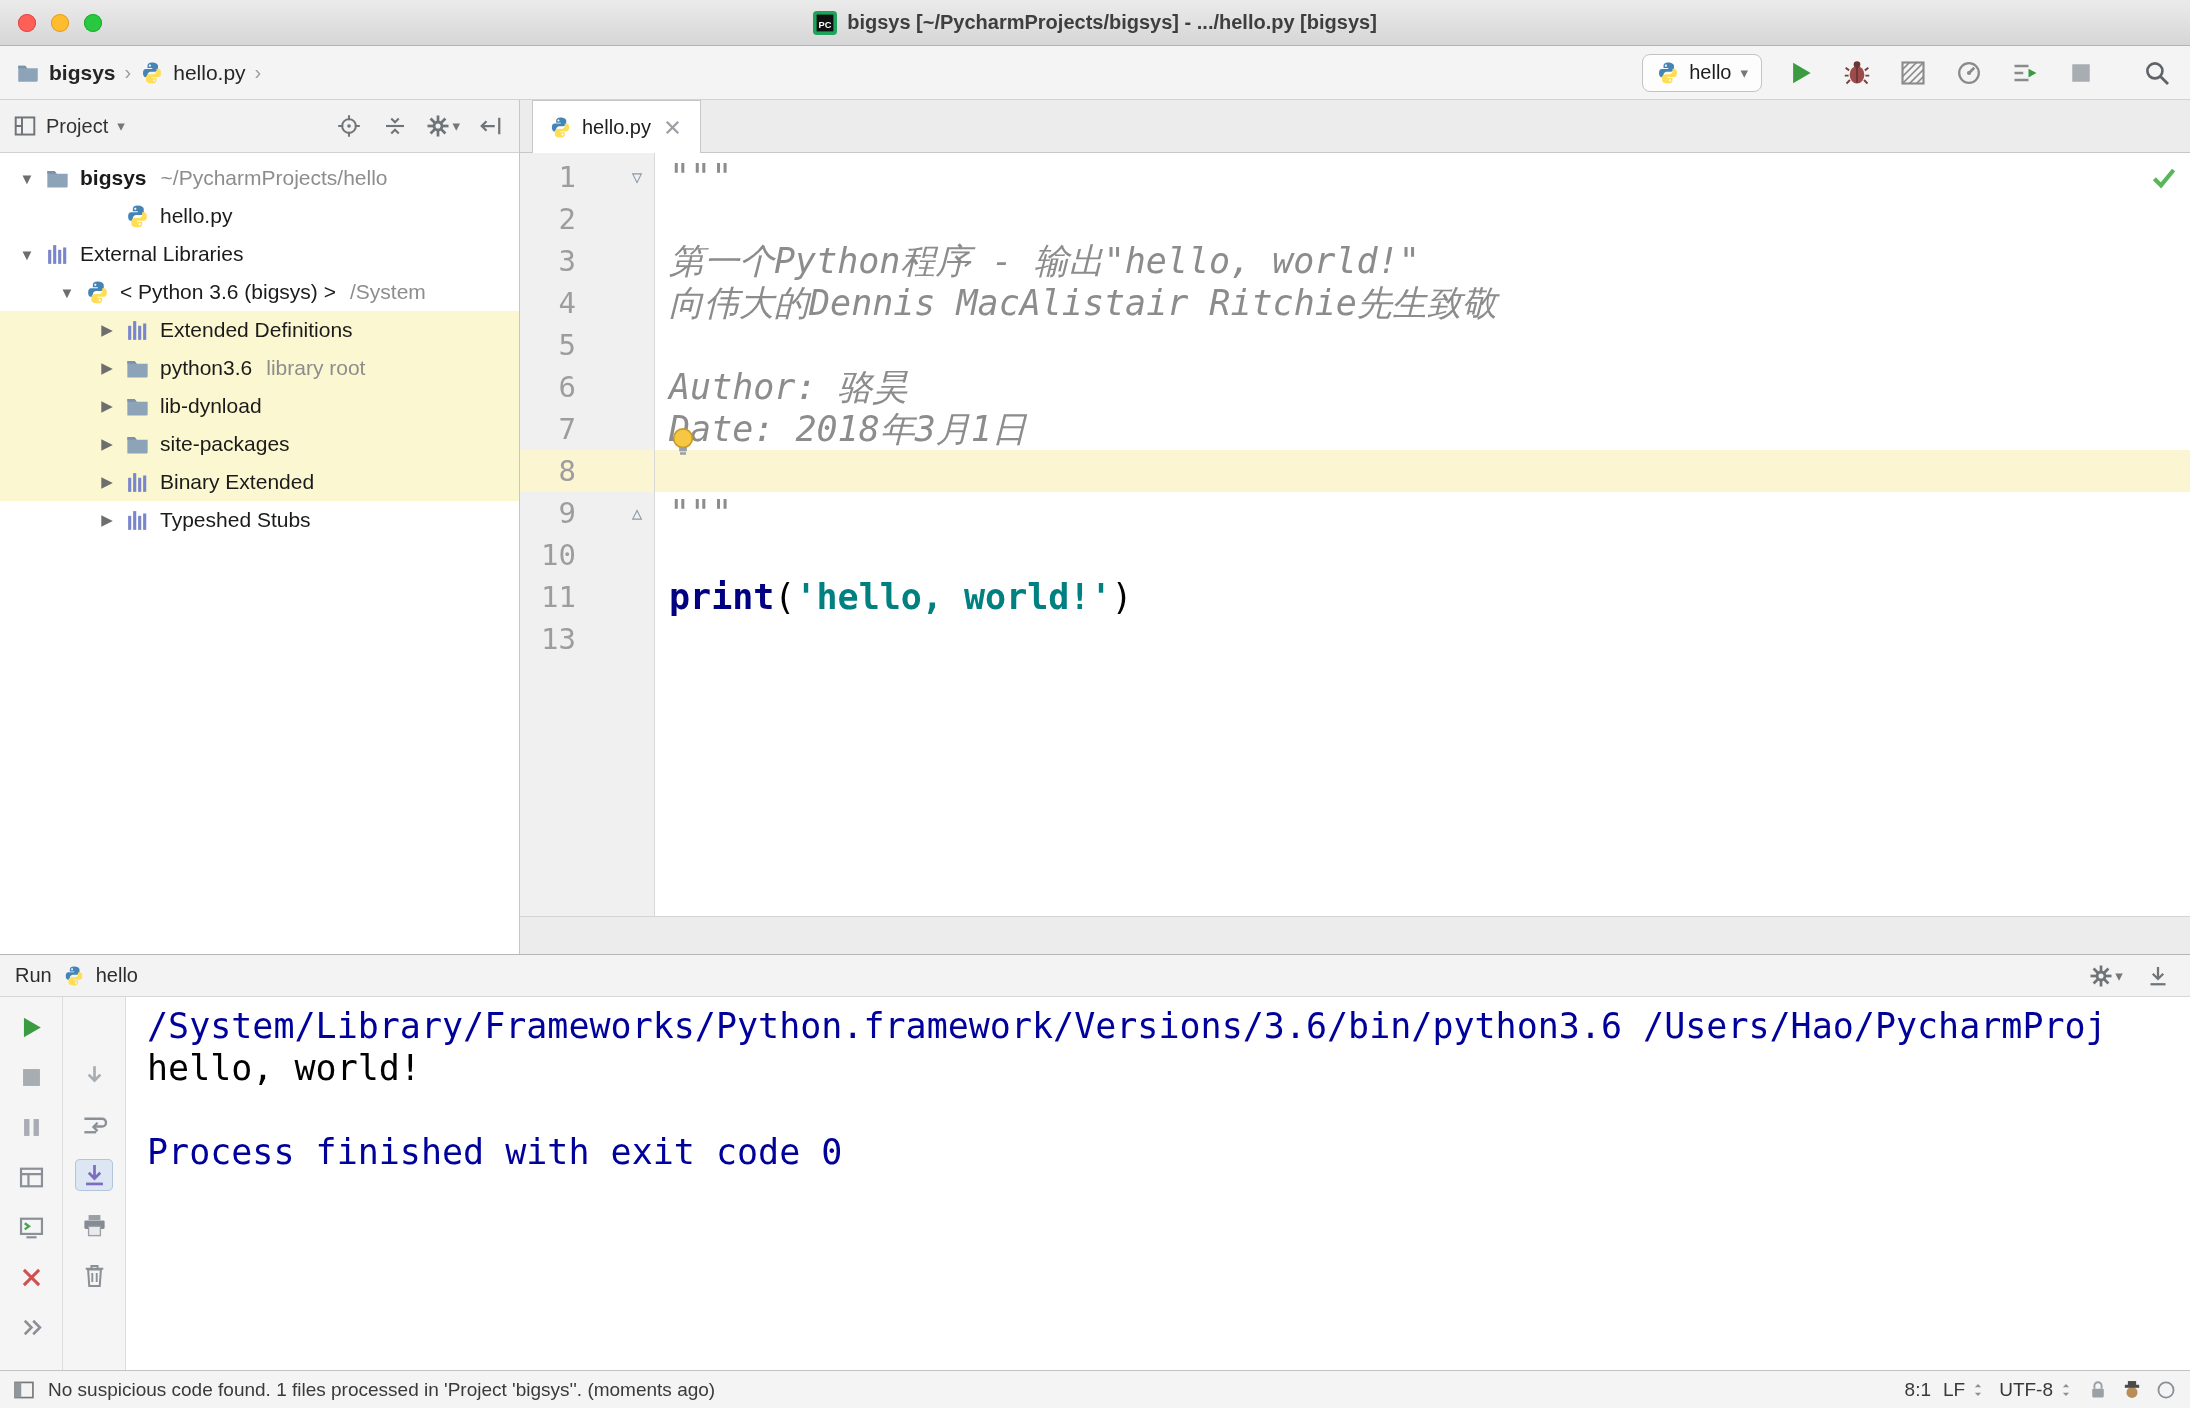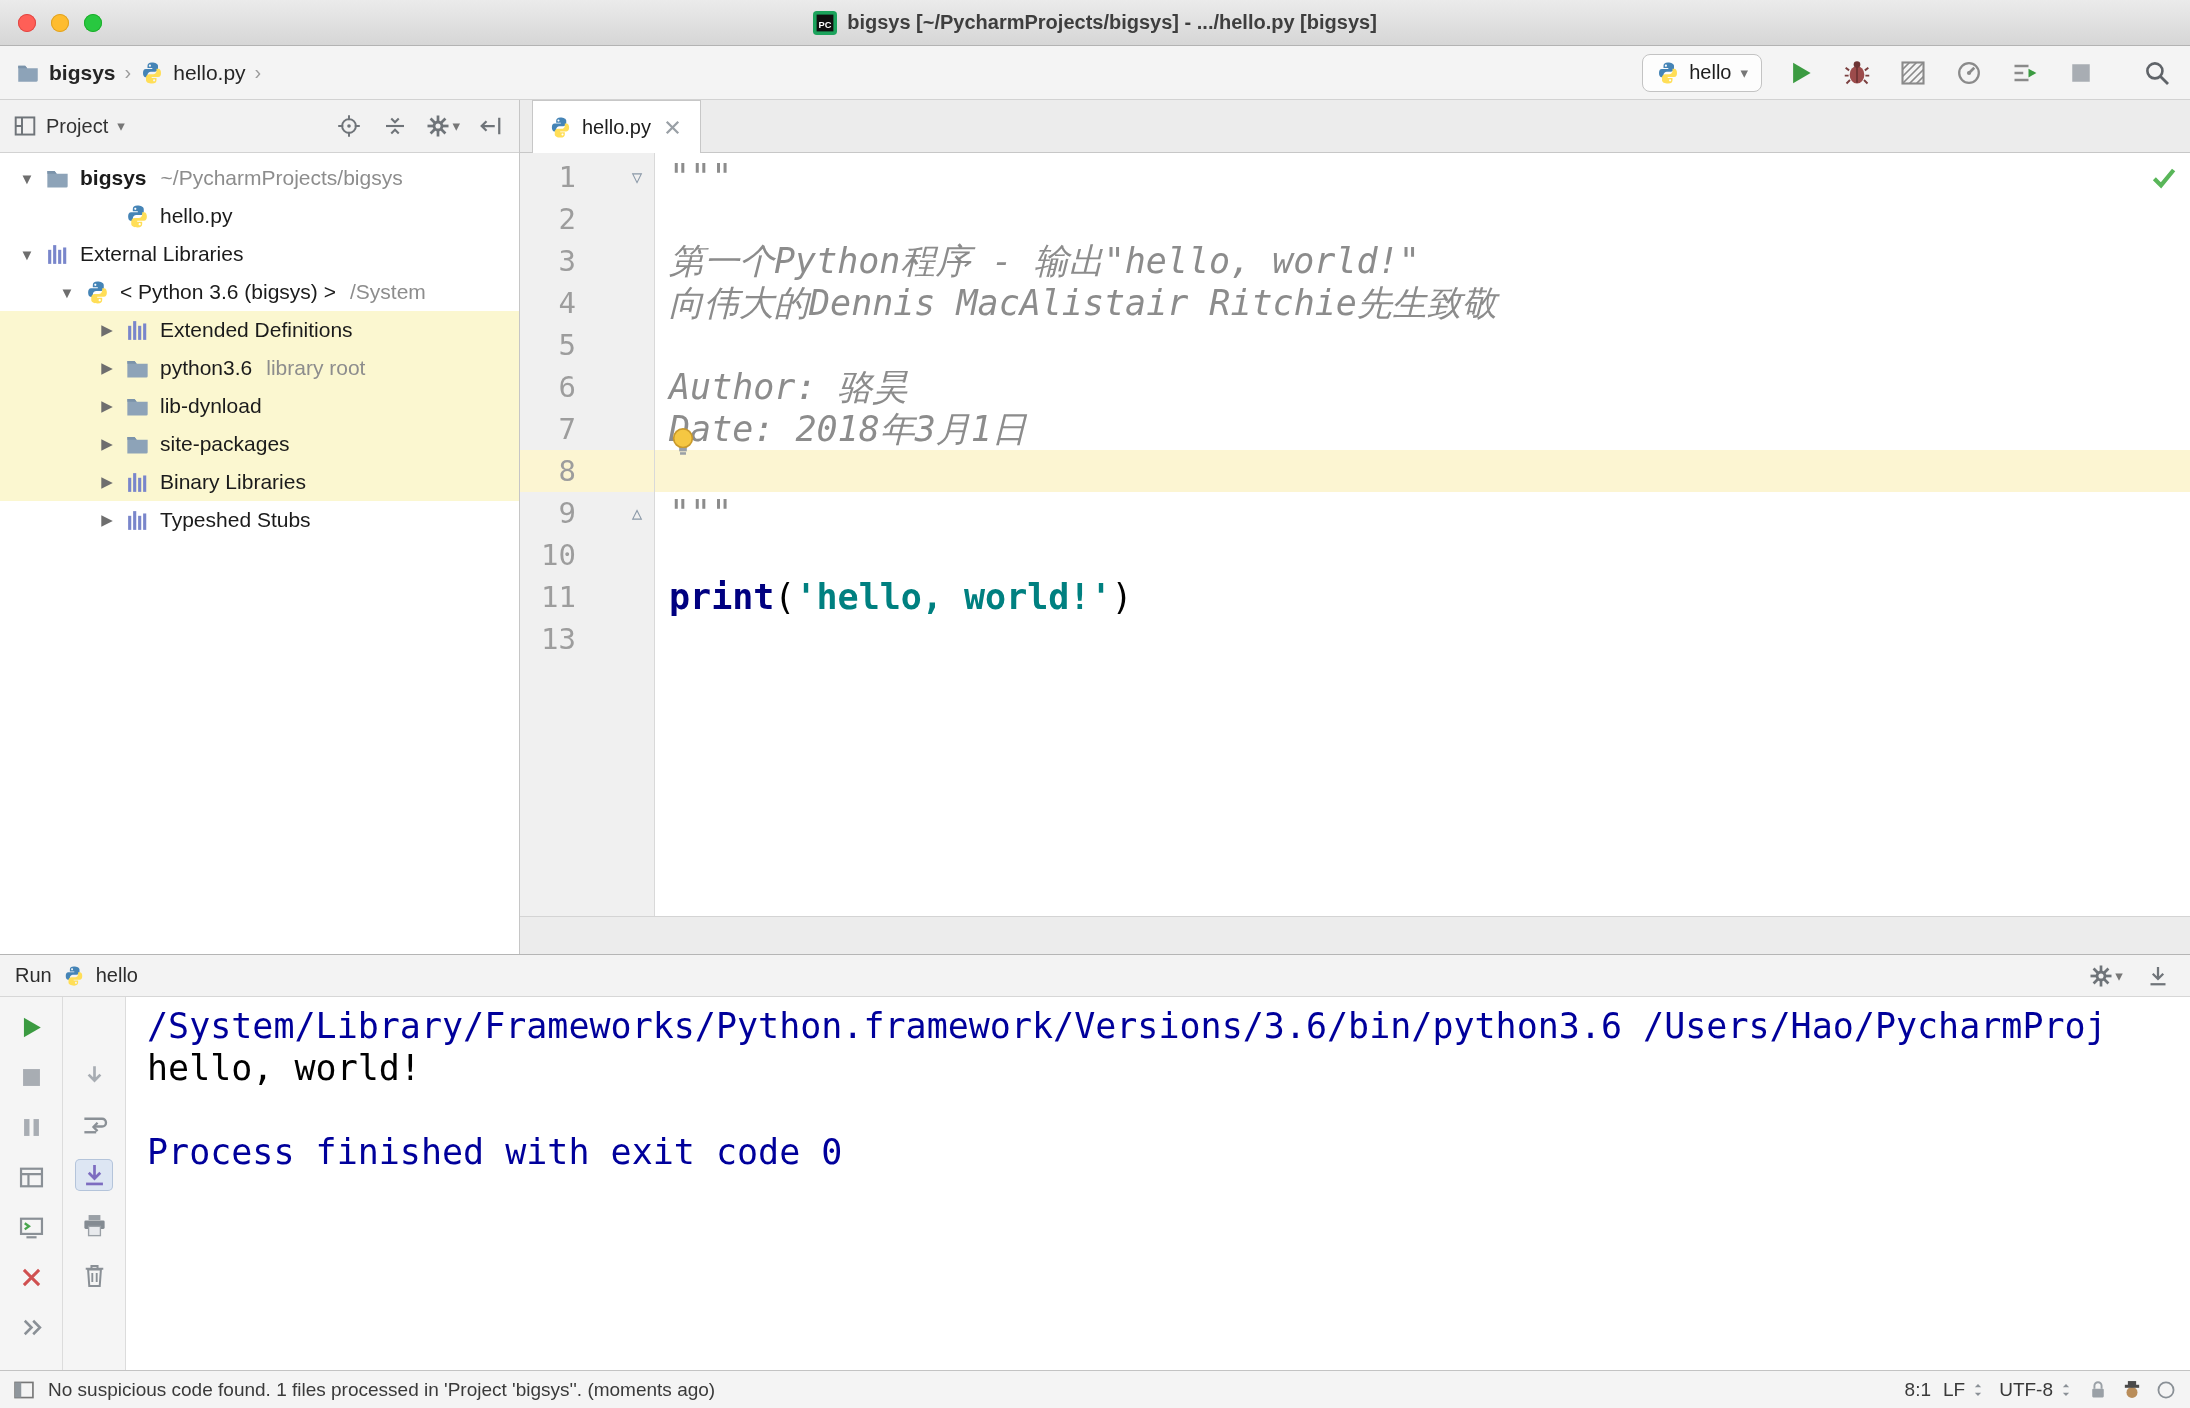--- a/index.html
+++ b/index.html
@@ -252,21 +252,21 @@
       <div class="tree" id="project-tree">
           <div class="tree-row bold" style="padding-left: 12px;">
             <span class="tree-arrow">▼</span>
             <span class="icon tree-icon">
               <svg viewBox="0 0 16 16">
                 <path fill="#8da3b8" d="M1.5 3.2h4.6l1.4 1.7h7v8a.9.9 0 0 1-.9.9H1.5z"></path>
                 <path fill="#7b93aa" d="M1.5 3.2h4.6l1.4 1.7H1.5z"></path>
               </svg>
             </span>
             <span class="tree-label">bigsys</span>
-            <span class="tree-suffix">~/PycharmProjects/bigsys</span>
+            <span class="tree-suffix">~/PycharmProjects/hello</span>
           </div>
           <div class="tree-row" style="padding-left: 92px;">
             <span class="tree-arrow"></span>
             <span class="icon tree-icon">
               <svg viewBox="0 0 16 16">
                 <path fill="#4584b6" d="M7.9 1C5.9 1 5 1.9 5 3.2V4.7h3.2v.6H3.9C2.6 5.3 2 6.4 2 8c0 1.6.6 2.8 1.9 2.8H5V9.3C5 8.1 6 7.1 7.2 7.1h2.6c1.1 0 2.2-.9 2.2-2V3.2C12 1.9 10.2 1 7.9 1zM6.6 2.4c.4 0 .7.3.7.7s-.3.7-.7.7-.7-.3-.7-.7.3-.7.7-.7z"></path>
                 <path fill="#ffde57" d="M8.1 15c2 0 2.9-.9 2.9-2.2v-1.5H7.8v-.6h4.3c1.3 0 1.9-1.1 1.9-2.7 0-1.6-.6-2.8-1.9-2.8H11v1.5c0 1.2-1 2.2-2.2 2.2H6.2c-1.1 0-2.2.9-2.2 2v1.9C4 14.1 5.8 15 8.1 15zm1.3-1.4c-.4 0-.7-.3-.7-.7s.3-.7.7-.7.7.3.7.7-.3.7-.7.7z"></path>
               </svg>
             </span>
             <span class="tree-label">hello.py</span>
@@ -346,21 +346,21 @@
             <span class="icon tree-icon">
               <svg viewBox="0 0 16 16">
                 <g fill="#7986cb">
                   <rect x="2" y="5" width="2" height="9"></rect>
                   <rect x="5.2" y="2" width="2" height="12"></rect>
                   <rect x="8.4" y="5" width="2" height="9"></rect>
                   <rect x="11.6" y="3.5" width="2" height="10.5"></rect>
                 </g>
               </svg>
             </span>
-            <span class="tree-label">Binary Libraries</span>
+            <span class="tree-label">Binary Extended</span>
           </div>
           <div class="tree-row" style="padding-left: 92px;">
             <span class="tree-arrow">▶</span>
             <span class="icon tree-icon">
               <svg viewBox="0 0 16 16">
                 <g fill="#7986cb">
                   <rect x="2" y="5" width="2" height="9"></rect>
                   <rect x="5.2" y="2" width="2" height="12"></rect>
                   <rect x="8.4" y="5" width="2" height="9"></rect>
                   <rect x="11.6" y="3.5" width="2" height="10.5"></rect>

